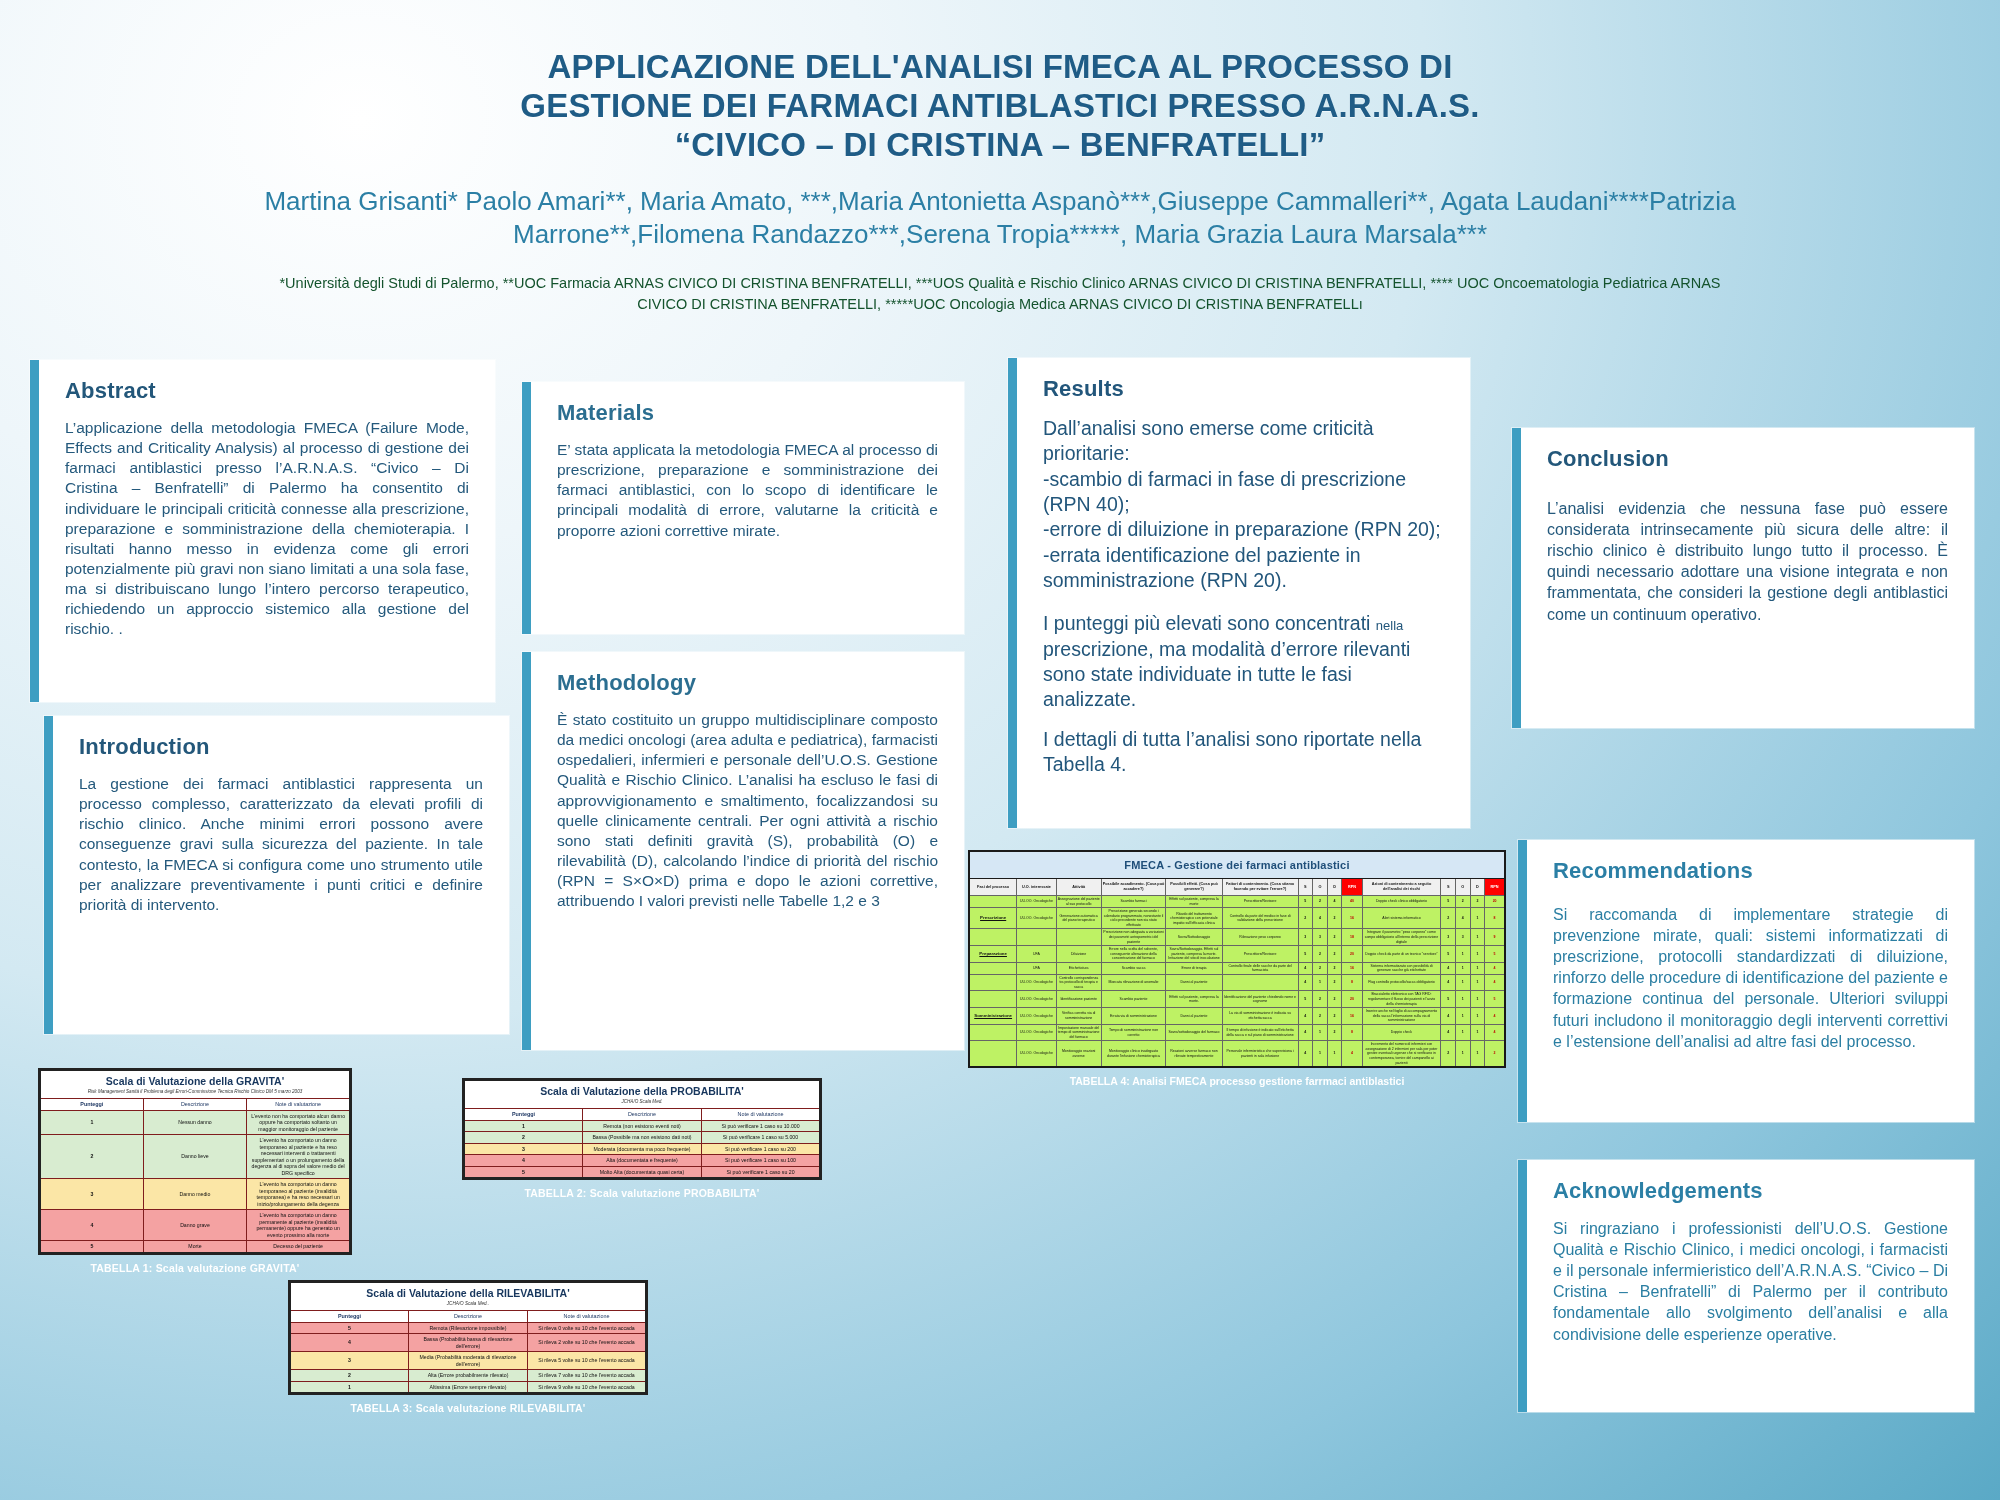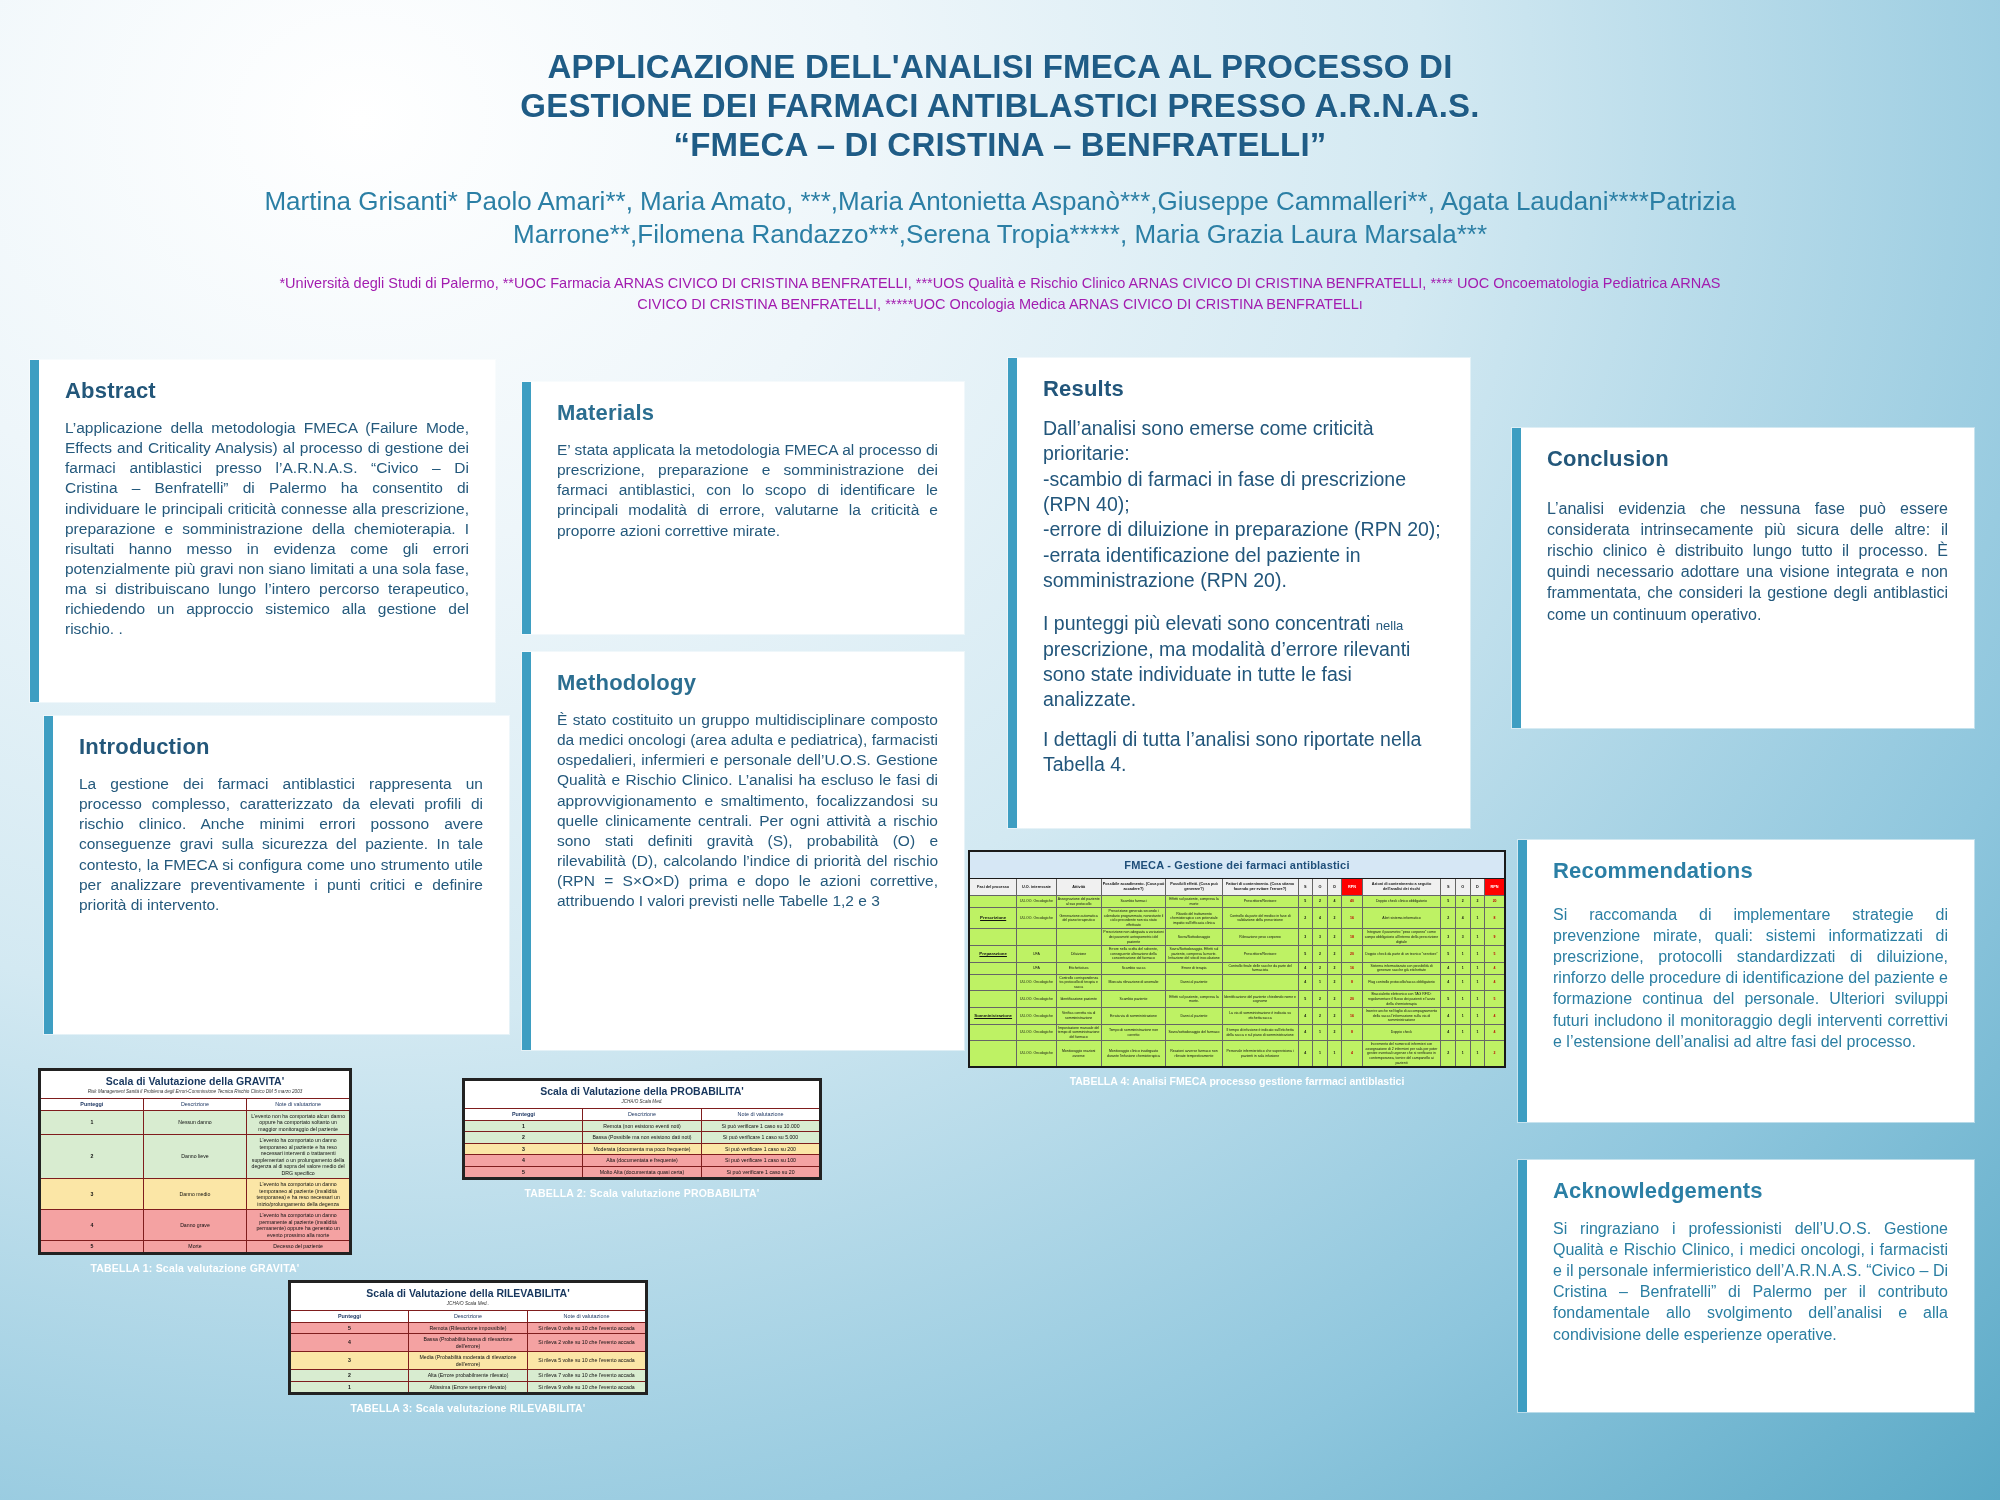--- a/index.html
+++ b/index.html
@@ -26,21 +26,21 @@
   .poster-authors{
     text-align:center;
     color:#2b7fa5;
     font-size:26px;
     line-height:1.28;
     padding:20px 100px 0 100px;
     font-weight:400;
   }
   .poster-affil{
     text-align:center;
-    color:#a21caf;
+    color:#14532d;
     font-size:14.5px;
     line-height:1.45;
     padding:22px 120px 0 120px;
     font-weight:400;
   }
   
   .board{ position:absolute; left:0; top:0; width:2000px; height:1500px; }
   .card{
     position:absolute;
     background:#ffffff;
@@ -182,21 +182,21 @@
 </style>
 </head>
 <body>
 
 <div class="board">
 
   <div>
     <div class="poster-title">
       <div>APPLICAZIONE DELL'ANALISI FMECA AL PROCESSO DI</div>
       <div>GESTIONE DEI FARMACI ANTIBLASTICI PRESSO A.R.N.A.S.</div>
-      <div>“FMECA – DI CRISTINA – BENFRATELLI”</div>
+      <div>“CIVICO – DI CRISTINA – BENFRATELLI”</div>
     </div>
     <div class="poster-authors">
       <div>Martina Grisanti* Paolo Amari**, Maria Amato, ***,Maria Antonietta Aspanò***,Giuseppe Cammalleri**, Agata Laudani****Patrizia</div>
       <div>Marrone**,Filomena Randazzo***,Serena Tropia*****,  Maria Grazia Laura Marsala***</div>
     </div>
     <div class="poster-affil">
       <div>*Università degli Studi di Palermo, **UOC Farmacia ARNAS CIVICO DI CRISTINA BENFRATELLI, ***UOS Qualità e Rischio Clinico ARNAS CIVICO DI CRISTINA BENFRATELLI, **** UOC Oncoematologia Pediatrica ARNAS</div>
       <div>CIVICO DI CRISTINA BENFRATELLI, *****UOC Oncologia Medica ARNAS CIVICO DI CRISTINA BENFRATELLı</div>
     </div>
   </div>

